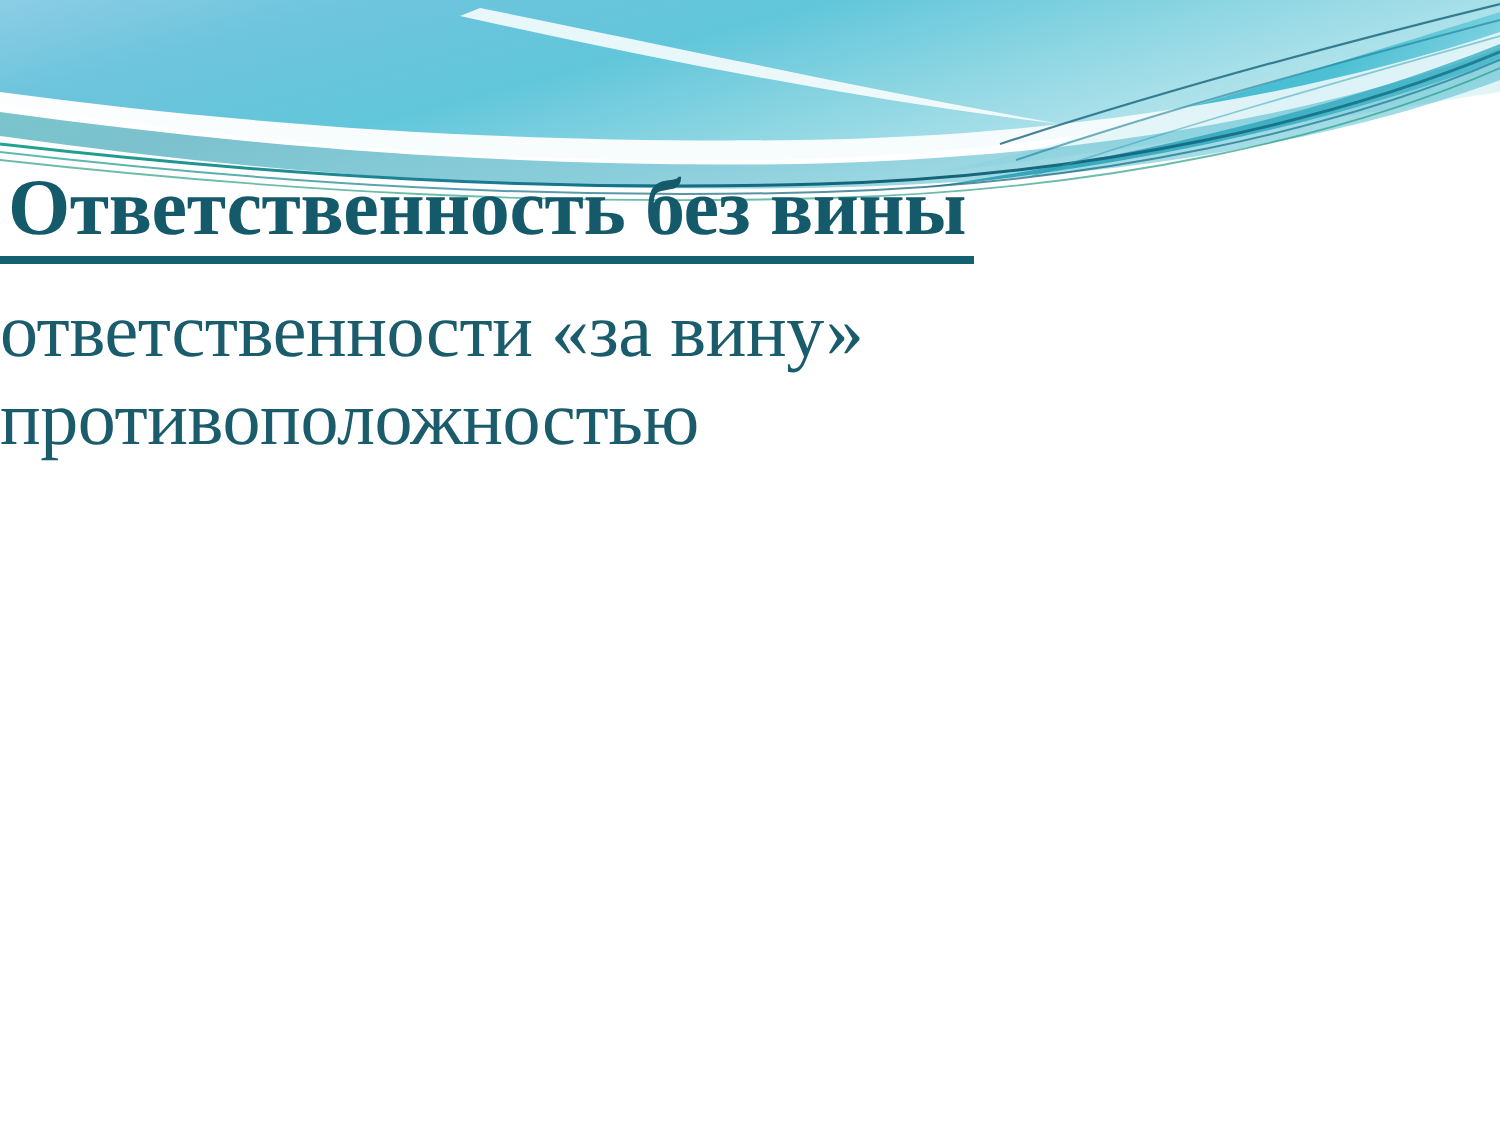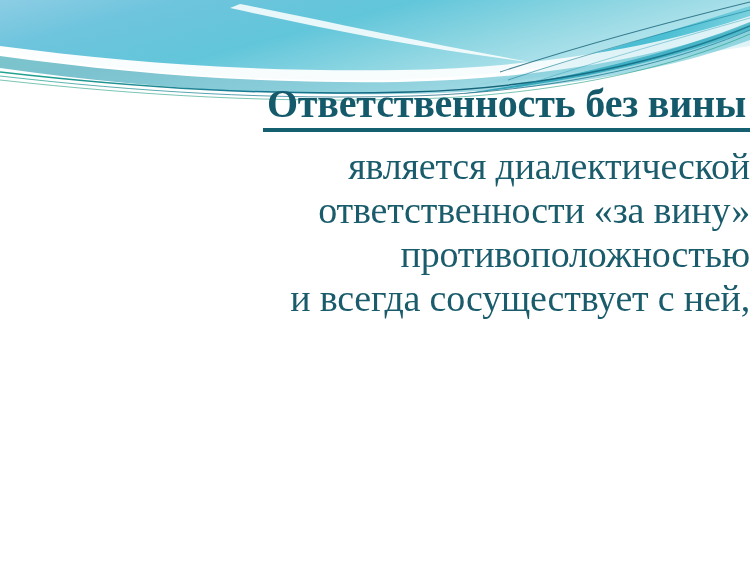--- a/index.html
+++ b/index.html
@@ -32,21 +32,21 @@
   .wave-banner svg {
     display: block;
     width: 750px;
     height: 110px;
   }
   .content {
     position: absolute;
     left: 0;
     top: 82px;
     width: 750px;
-    text-align: right;
+    text-align: left;
   }
   .slide-title {
     display: inline-block;
     font-size: 40px;
     font-weight: bold;
     line-height: 1.08;
     color: #145a6b;
     letter-spacing: -0.2px;
     padding: 0 4px 3px 4px;
     border-bottom: 4px solid #156070;
@@ -126,21 +126,19 @@
 
       <path d="M230,8 C330,30 430,50 530,62 C430,44 330,22 240,4 Z" fill="#ffffff" opacity="0.85"></path>
     </svg>
   </div>
 
   <div class="content">
 
     <div class="slide-title">Ответственность без вины</div>
 
     <div class="body-block">
-      <div class="body-line">является диалектической</div>
       <div class="body-line">ответственности «за вину»</div>
       <div class="body-line">противоположностью</div>
-      <div class="body-line">и всегда сосуществует с ней,</div>
     </div>
 
   </div>
 
 </div>
 
 </body></html>

